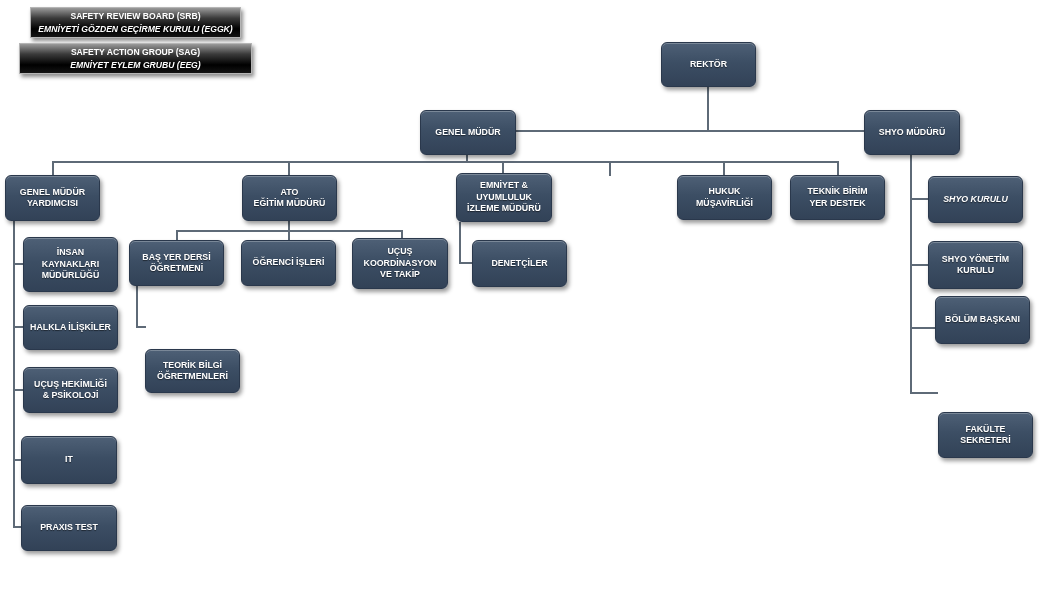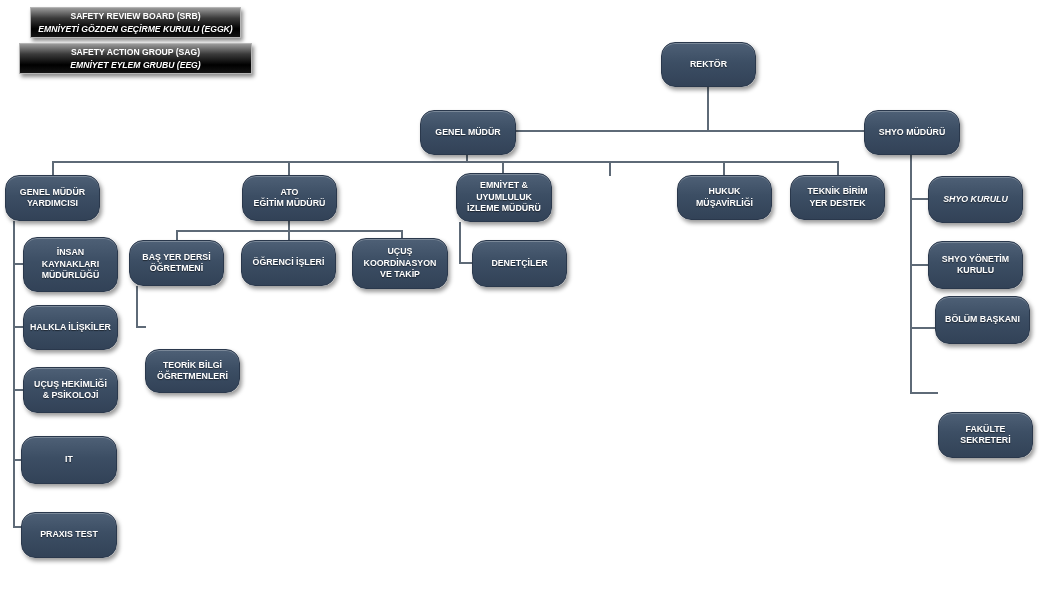--- a/index.html
+++ b/index.html
@@ -6,21 +6,21 @@
   .canvas {
     position:relative; width:1058px; height:592px; background:#ffffff;
     font-family:"Liberation Sans", sans-serif; overflow:hidden;
   }
   .node {
     position:absolute; box-sizing:border-box;
     display:flex; align-items:center; justify-content:center;
     text-align:center; white-space:pre-line;
     color:#ffffff; font-weight:bold; font-size:8.8px; line-height:1.3;
     background:linear-gradient(180deg,#4e6076 0%,#3c4e64 45%,#324257 100%);
-    border:1px solid #2a384c; border-radius:14px;
+    border:1px solid #2a384c; border-radius:6px;
     box-shadow:2px 3px 4px rgba(0,0,0,0.40), inset 0 1px 0 rgba(255,255,255,0.25);
     text-shadow:0 1px 1px rgba(0,0,0,0.5);
     padding:0;
   }
   .legend {
     position:absolute; box-sizing:border-box;
     display:flex; flex-direction:column; justify-content:center;
     text-align:center; color:#ffffff; font-weight:bold; font-size:8.6px; line-height:1.4;
     background:linear-gradient(180deg,#9a9a9a 0%,#3a3a3a 35%,#000000 72%,#141414 100%);
     border:1px solid #b5b5b5;
@@ -96,21 +96,21 @@
   <div class="node" style="left:790px;top:175px;width:95px;height:45px;">TEKNİK BİRİM
 YER DESTEK</div>
 
   <div class="node" style="left:23px;top:237px;width:95px;height:55px;">İNSAN
 KAYNAKLARI
 MÜDÜRLÜĞÜ</div>
   <div class="node" style="left:23px;top:305px;width:95px;height:45px;">HALKLA İLİŞKİLER</div>
   <div class="node" style="left:23px;top:367px;width:95px;height:46px;">UÇUŞ HEKİMLİĞİ
 &amp; PSİKOLOJİ</div>
   <div class="node" style="left:21px;top:436px;width:96px;height:48px;">IT</div>
-  <div class="node" style="left:21px;top:505px;width:96px;height:46px;margin-top:7px;">PRAXIS TEST</div>
+  <div class="node" style="left:21px;top:505px;width:96px;height:46px;">PRAXIS TEST</div>
 
   <div class="node" style="left:129px;top:240px;width:95px;height:46px;">BAŞ YER DERSİ
 ÖĞRETMENİ</div>
   <div class="node" style="left:241px;top:240px;width:95px;height:46px;">ÖĞRENCİ İŞLERİ</div>
   <div class="node" style="left:352px;top:238px;width:96px;height:51px;">UÇUŞ
 KOORDİNASYON
 VE TAKİP</div>
   <div class="node" style="left:145px;top:305px;width:95px;height:44px;margin-top:44px;">TEORİK BİLGİ
 ÖĞRETMENLERİ</div>
   <div class="node" style="left:472px;top:240px;width:95px;height:47px;">DENETÇİLER</div>

